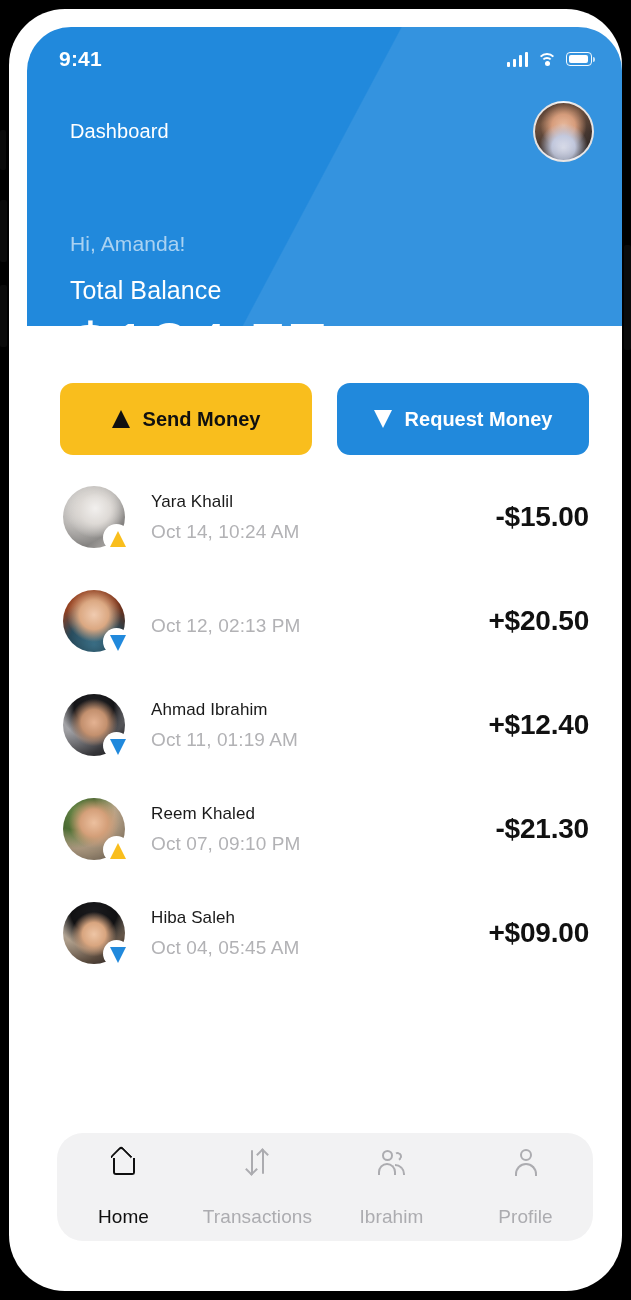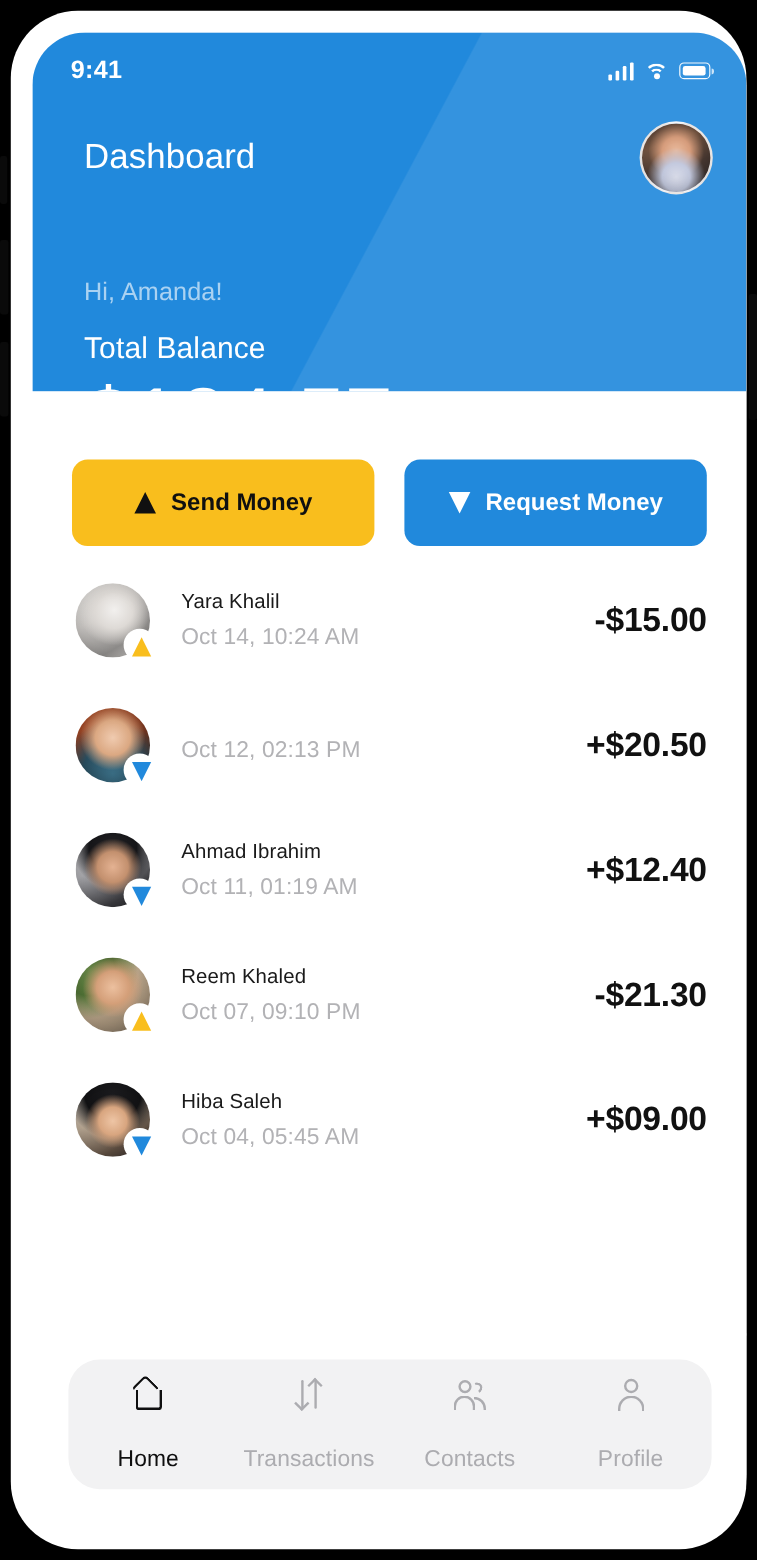--- a/index.html
+++ b/index.html
@@ -78,21 +78,21 @@
   .batt::after { content:""; position:absolute; right:-4.2px; top:3.7px; width:2.2px; height:5px;
                  background:rgba(255,255,255,0.75); border-radius:0 2px 2px 0; }
   .batt i { display:block; margin:1.5px; width:19px; height:8px; background:#fff; border-radius:2px; }
 
   
   .title-row {
     position:relative; z-index:3;
     display:flex; align-items:center; justify-content:space-between;
     padding:26px 28px 0 43px;
   }
-  .page-title { color:#fff; font-size:29px; font-weight:400; letter-spacing:0.1px; }
+  .page-title { color:#fff; font-size:20px; font-weight:400; letter-spacing:0.1px; }
   .avatar-hdr {
     width:61px; height:61px; border-radius:50%;
     border:2.5px solid rgba(255,255,255,0.85);
     background:
       radial-gradient(circle at 50% 78%, #d9dce9 0%, #c3c9de 22%, transparent 46%),
       radial-gradient(circle at 50% 40%, #e8b99c 0%, #d79d7c 26%, transparent 52%),
       linear-gradient(160deg, #5a4338 0%, #7b5a45 30%, #4a3a33 62%, #2d2a2c 100%);
     box-shadow:inset 0 0 14px rgba(0,0,0,0.25);
     flex:0 0 auto;
   }
@@ -454,21 +454,21 @@
             <div class="nav-label">Transactions</div>
           </div>
 
           <div class="nav-item">
             <div class="nav-ico ic-ct">
               <b></b>
                 <u></u>
                 <em></em>
                 <span class="arc2"></span>
             </div>
-            <div class="nav-label">Contacts</div>
+            <div class="nav-label">Ibrahim</div>
           </div>
 
           <div class="nav-item">
             <div class="nav-ico ic-pf">
                 <b></b>
                 <u></u>
               </div>
             <div class="nav-label">Profile</div>
           </div>
 

